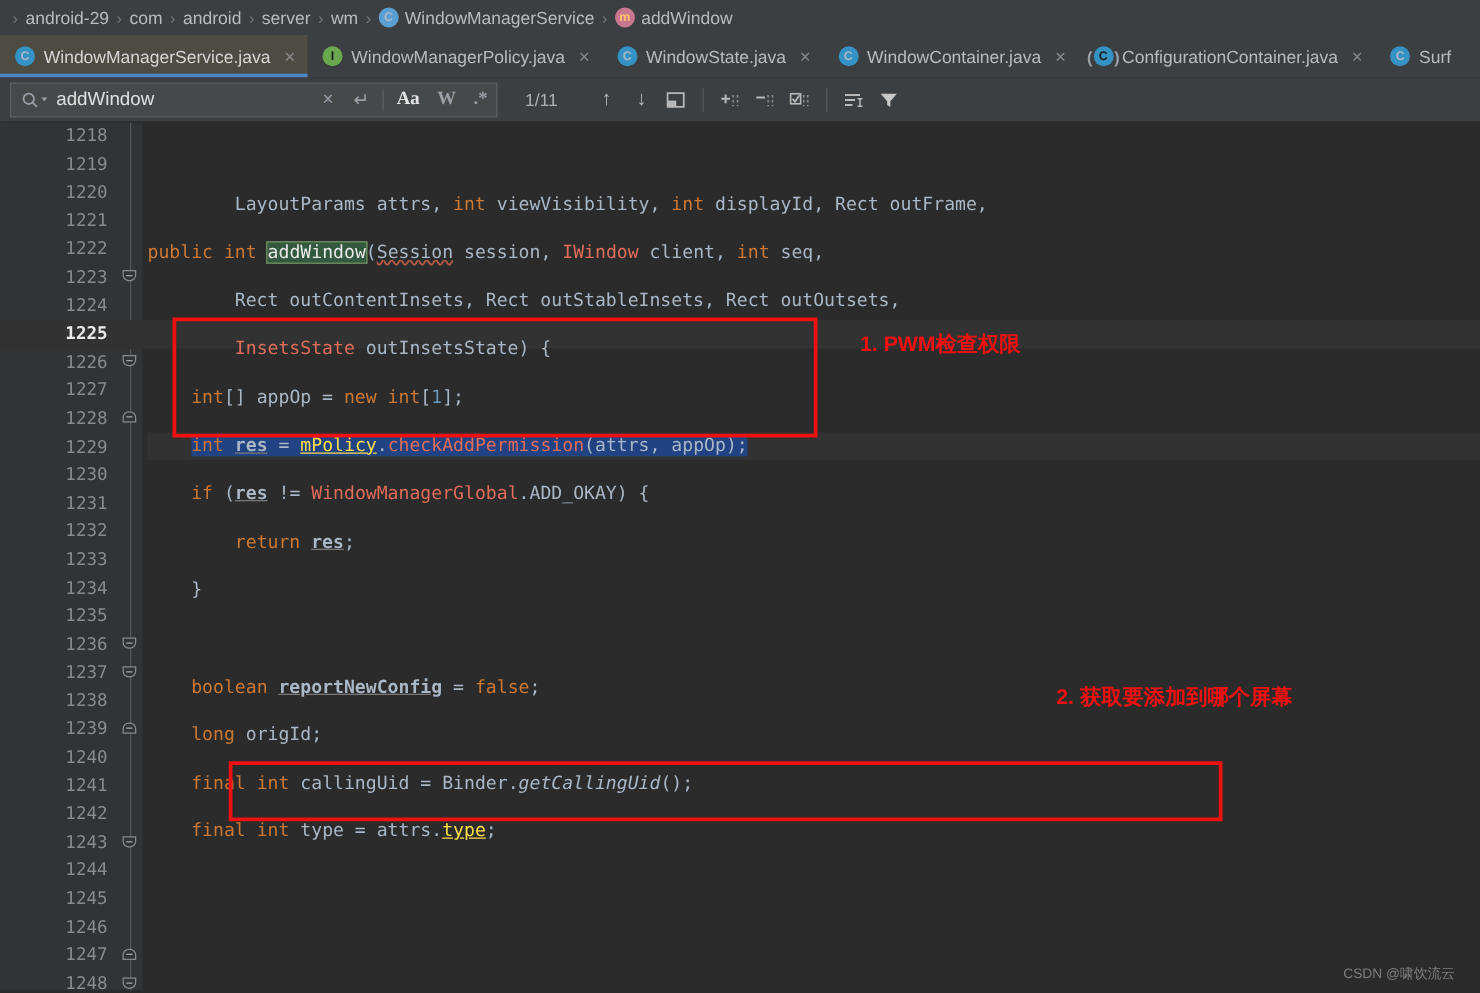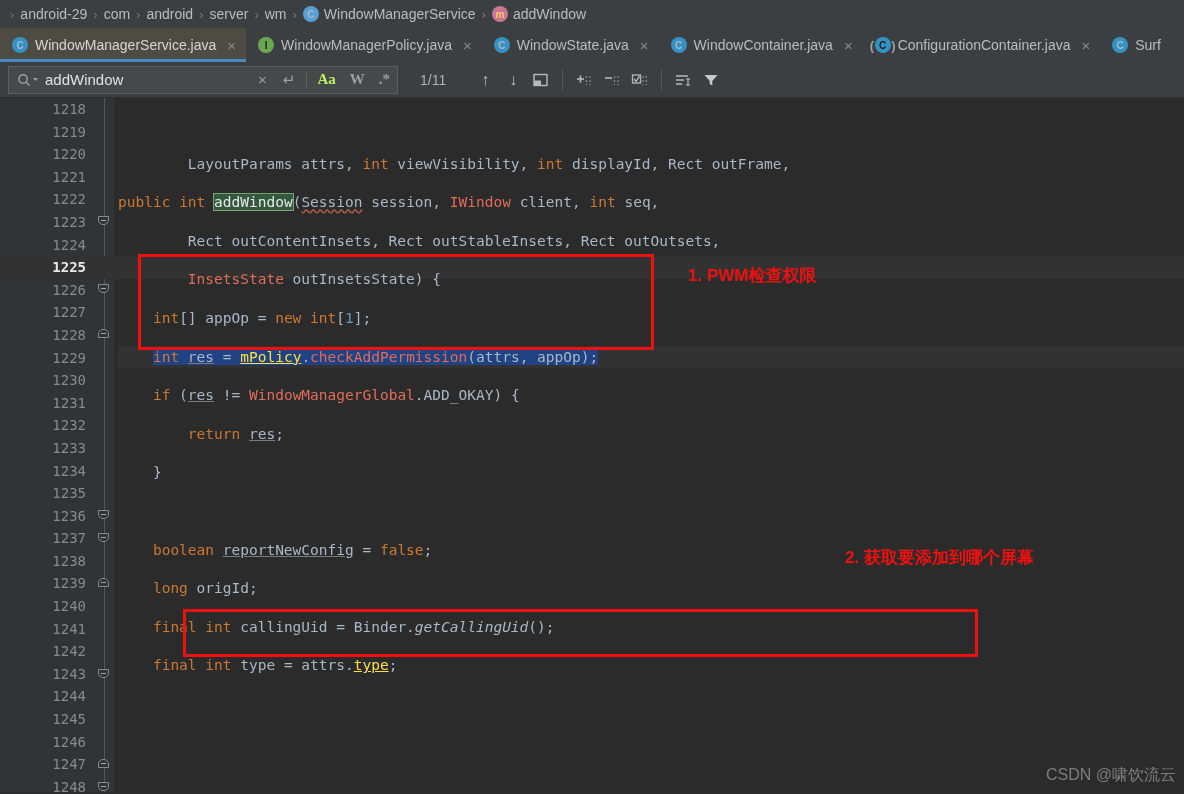--- a/index.html
+++ b/index.html
@@ -49,21 +49,21 @@
     color:#bbb;font-family:"Liberation Sans",sans-serif;font-size:14px;
     box-sizing:border-box;border-bottom:1px solid #2e2e2e;}
   .sfield{display:flex;align-items:center;background:#45494a;height:28px;
     margin-left:8px;border:1px solid #5a5f60;box-sizing:border-box;width:390px;}
   .mag{margin:0 6px 0 8px;display:flex;align-items:center;gap:1px;color:#9aa0a6;}
   .sinput{flex:1;color:#e0e0e0;font-size:15px;font-family:"Liberation Sans",sans-serif;}
   .sbtn{color:#9aa0a6;padding:0 8px;font-size:15px;}
   .sdiv{width:1px;height:18px;background:#5a5f60;margin:0 3px;}
   .opt{padding:0 7px;font-weight:bold;font-size:15px;color:#9aa0a6;
     font-family:"Liberation Serif",serif;}
-  .opt.on{color:#bef264;}
+  .opt.on{color:#e5e5e5;}
   .counter{margin-left:22px;color:#b0b0b0;font-size:14px;
     font-family:"Liberation Sans",sans-serif;}
   .tools{display:flex;align-items:center;margin-left:26px;gap:2px;}
   .tbtn{width:26px;height:26px;display:flex;align-items:center;justify-content:center;
     color:#b8b8b8;font-size:16px;}
   .vdiv{width:1px;height:20px;background:#555a5b;margin:0 6px;}
 
   
   .editor{position:relative;background:#2b2b2b;height:694px;overflow:hidden;}
   .gutter{position:absolute;left:0;top:0;width:96px;height:100%;background:#313335;}
@@ -89,32 +89,32 @@
   .curhl{position:absolute;left:0;right:0;height:22.6px;background:#323232;}
 
   
   .kw{color:#cc7832;}
   .num{color:#6897bb;}
   .cls{color:#a9b7c6;}
   .clsred{color:#e06c5a;}
   .fld{color:#fde047;text-decoration:underline;}
   .meth{color:#ffc66d;}
   .stat{font-style:italic;}
-  .ul{text-decoration:underline;text-decoration-color:#7a7a7a;}
+  .ul{text-decoration:underline;text-decoration-color:#7a7a7a;font-weight:bold;}
   .sel{background:#214283;}
   .found{background:#32593d;outline:1px solid #79a36d;color:#e8e8e8;}
   .wavy{text-decoration:underline wavy #b05a46;text-decoration-skip-ink:none;}
 
   
   .redbox{position:absolute;border:3px solid #f01010;box-sizing:border-box;
     pointer-events:none;}
   .note{position:absolute;color:#f01010;font-weight:bold;font-size:17px;
     font-family:"Liberation Sans",sans-serif;white-space:nowrap;}
 
-  .watermark{position:absolute;right:8px;bottom:6px;color:#7d7d7d;font-size:16px;
+  .watermark{position:absolute;right:20px;bottom:6px;color:#7d7d7d;font-size:11px;
     font-family:"Liberation Sans",sans-serif;}
   .leftstrip{position:absolute;left:0;top:0;width:4px;height:100%;background:#3c3f41;}
   .marker{position:absolute;left:0;width:4px;height:10px;background:#9a9a9a;}
   .tabmarker{position:absolute;left:0;top:0;width:4px;height:24px;background:#8f7a3d;}
 </style>
 </head>
 <body>
 
 <div class="ide">
 

